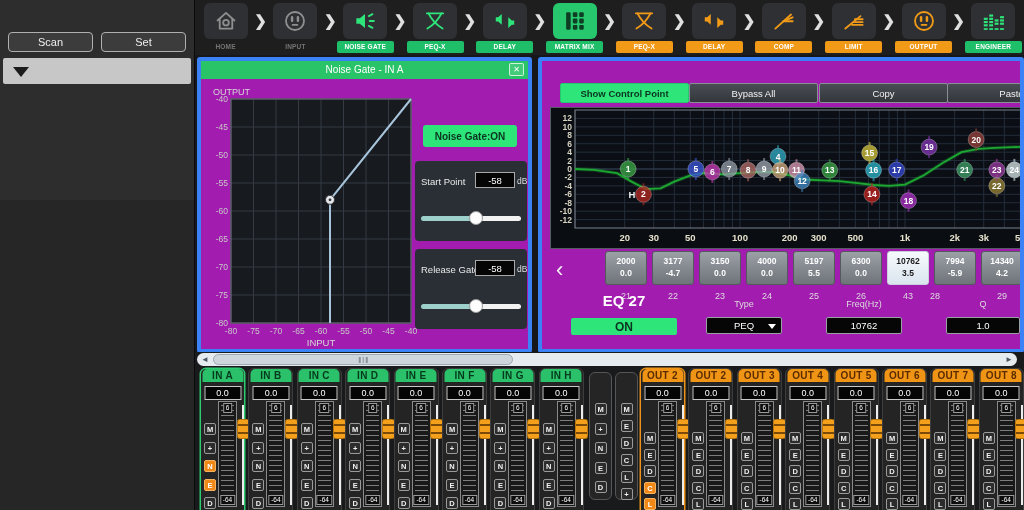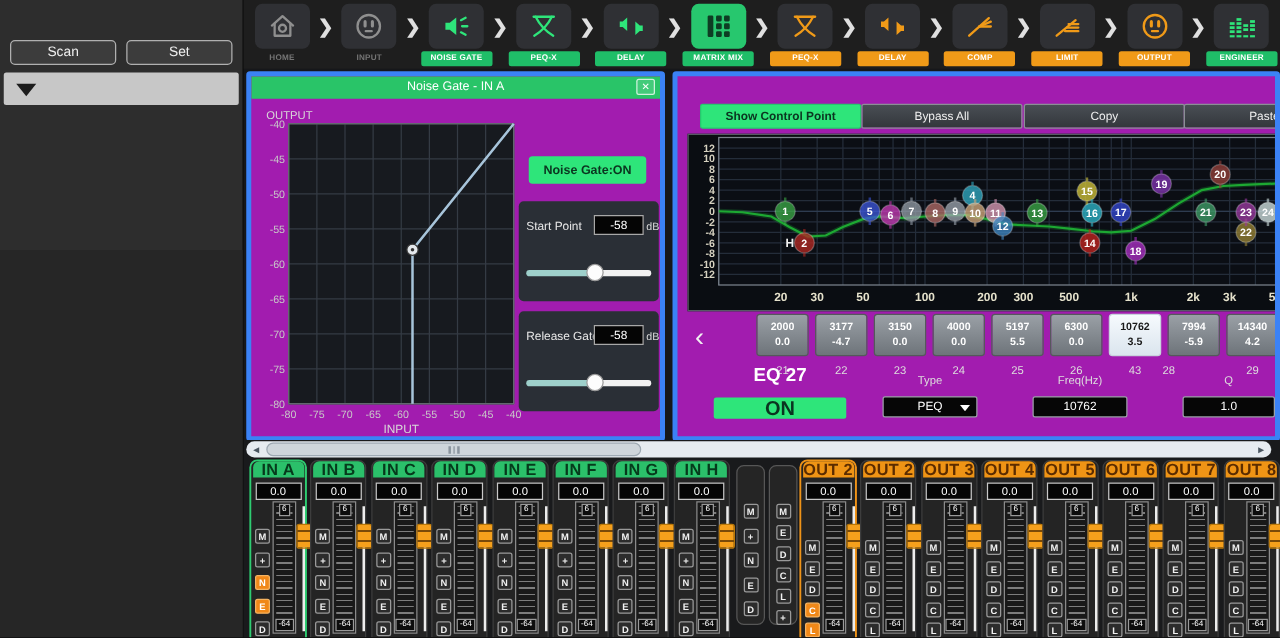--- a/index.html
+++ b/index.html
@@ -68,21 +68,21 @@
   #eq-graph{position:absolute;left:8px;top:46px;width:478px;height:142px;background:#0a0d12;border:1px solid #555b63;}
   #eq-bands{position:absolute;left:0;top:190px;width:486px;height:58px;}
   .band-prev{position:absolute;left:14px;top:6px;font-size:22px;color:#f0f0f0;cursor:pointer;}
   .band{position:absolute;top:0;width:42px;height:34px;border-radius:3px;border:1px solid #55585c;
         background:linear-gradient(180deg,#9aa0a6,#6e747a);color:#fff;text-align:center;
         font-size:8.5px;font-weight:bold;line-height:1.4;padding-top:4px;cursor:pointer;}
   .band.sel{background:linear-gradient(180deg,#f6fafd,#dbe5ee);color:#1a1a1a;border-color:#c8d2dc;}
   .band-num{position:absolute;top:40px;width:42px;text-align:center;font-size:9px;color:#ddd;}
   #eq-sel-label{position:absolute;left:29px;top:231px;width:106px;text-align:center;font-size:15px;font-weight:bold;color:#fff;}
   #eq-on{position:absolute;left:29px;top:257px;width:106px;height:17px;background:#2ee57a;border:none;border-radius:2px;
-         color:#0b3520;font-weight:bold;font-size:16px;font-family:inherit;cursor:pointer;}
+         color:#0b3520;font-weight:bold;font-size:12px;font-family:inherit;cursor:pointer;}
   .fld-lab{position:absolute;top:238px;font-size:9px;color:#ddd;text-align:center;}
   .fld-box{position:absolute;top:256px;height:17px;background:#060606;border:1px solid #9aa0a6;border-radius:2px;
            color:#fff;font-size:9.5px;line-height:15px;text-align:center;cursor:pointer;}
   #type-lab{left:164px;width:76px;text-align:center;} #type-box{left:164px;width:76px;}
   #freq-lab{left:284px;width:76px;} #freq-box{left:284px;width:76px;}
   #q-lab{left:404px;width:74px;}    #q-box{left:404px;width:74px;}
   #type-box .dd{position:absolute;right:5px;top:6px;width:0;height:0;border-left:4px solid transparent;
                 border-right:4px solid transparent;border-top:5px solid #fff;}
 
   
@@ -92,21 +92,21 @@
   #sc-left{left:4px;} #sc-right{right:4px;}
   #sc-thumb{position:absolute;left:16px;top:1px;width:300px;height:11px;background:#ced5db;border:1px solid #9ea9b3;
             border-radius:6px;cursor:pointer;}
   #sc-grip{position:absolute;left:50%;top:2px;transform:translateX(-50%);display:flex;gap:2px;}
   #sc-grip i{display:block;width:1.5px;height:6px;background:#8a949e;}
   #strips{position:absolute;left:0;top:0;width:100%;height:100%;}
   .strip{position:absolute;top:16px;height:150px;border-radius:6px;background:#242424;border:1px solid #3d3d3d;}
   .strip.sel-in{border-color:#2ecc71;box-shadow:0 0 0 .5px #2ecc71;}
   .strip.sel-out{border-color:#ee9318;box-shadow:0 0 0 .5px #ee9318;}
   .strip-head{position:absolute;left:50%;transform:translateX(-50%);top:0;width:41px;height:13px;border-radius:5px 5px 0 0;
-              font-size:13px;font-weight:bold;text-align:center;line-height:13px;letter-spacing:.3px;}
+              font-size:10px;font-weight:bold;text-align:center;line-height:13px;letter-spacing:.3px;}
   .strip-head.green{background:#2bc06a;color:#063a1c;}
   .strip-head.orange{background:#ef9415;color:#5b2c00;}
   .strip-val{position:absolute;left:50%;transform:translateX(-50%);top:17px;width:37px;height:14px;background:#050505;
              border:1px solid #c8c8c8;color:#fff;font-size:9px;line-height:13px;text-align:center;}
   .sbtn{position:absolute;width:12px;height:12px;background:#2c2c2c;border:1px solid #9a9a9a;border-radius:2px;
         color:#f0f0f0;font-size:7.5px;font-weight:bold;text-align:center;line-height:11px;cursor:pointer;}
   .sbtn.on{background:#f08818;border-color:#f5b361;color:#fff;}
   .scale{position:absolute;left:17px;top:32px;width:19px;height:106px;background:#191919;border:1px solid #8a8a8a;}
   .scale .ticks{position:absolute;left:2px;right:2px;top:3px;bottom:3px;
         background:repeating-linear-gradient(180deg,#7d7d7d 0 1px,transparent 1px 5px);}

